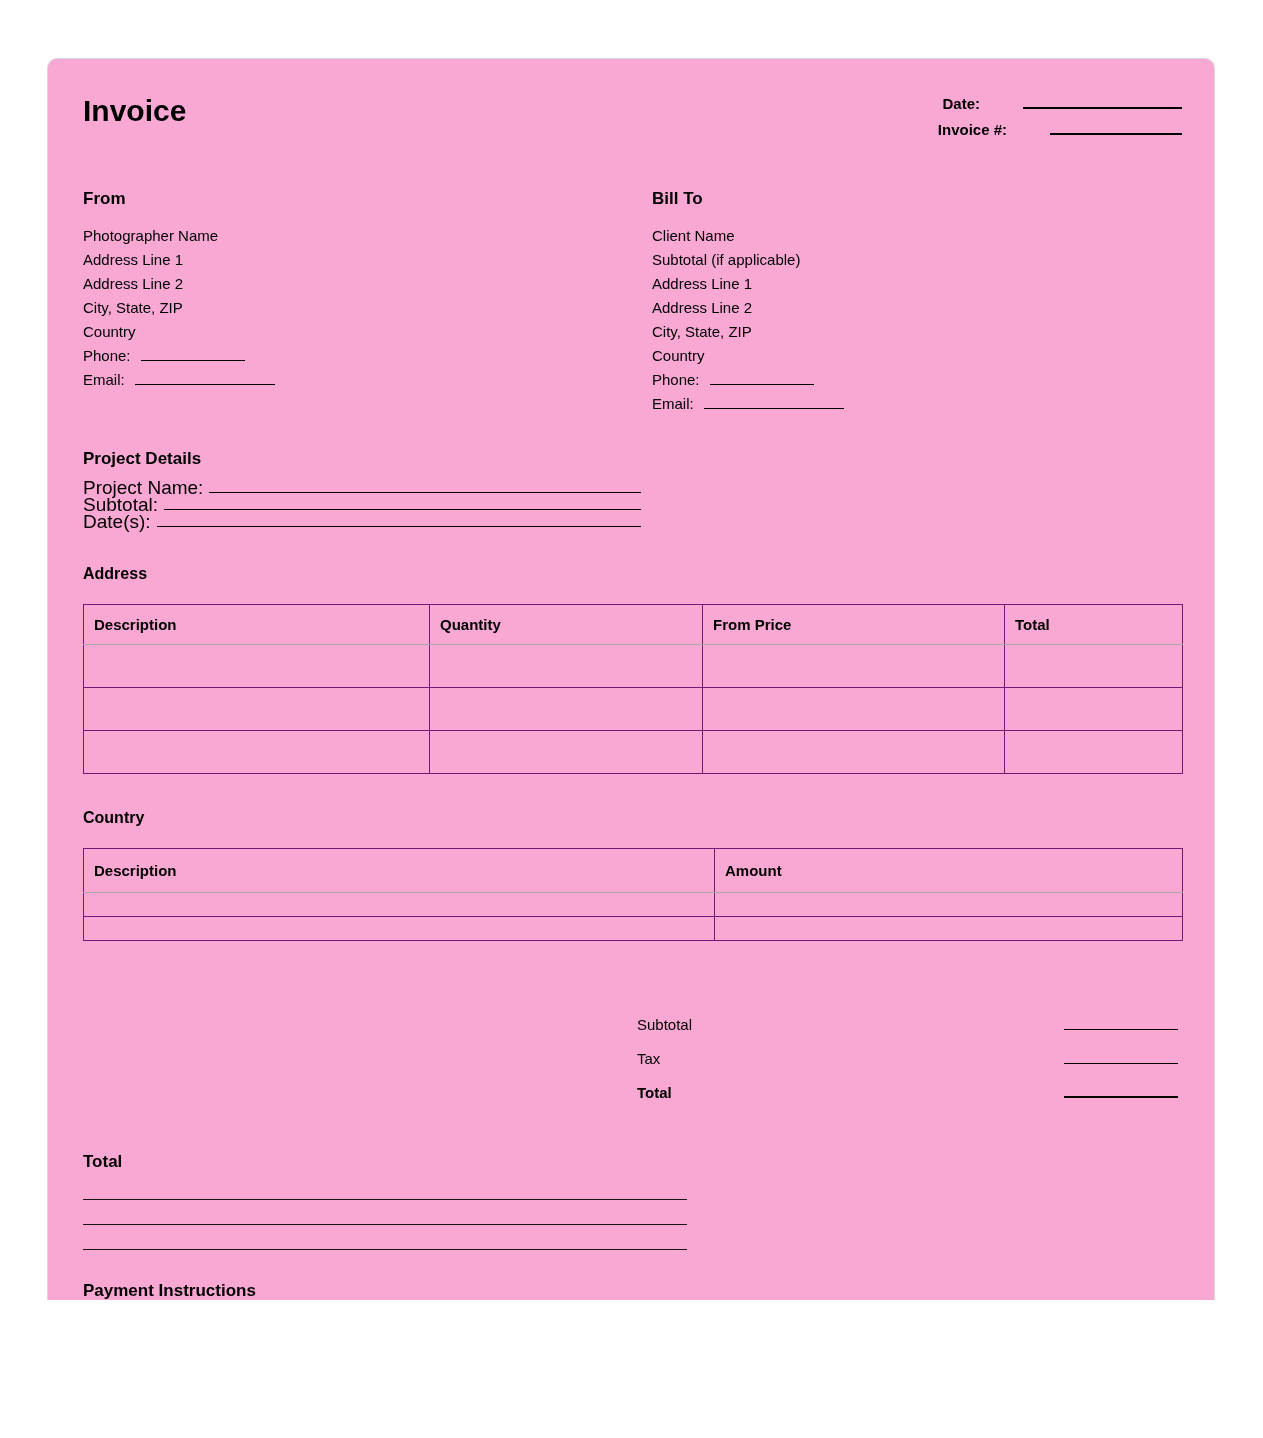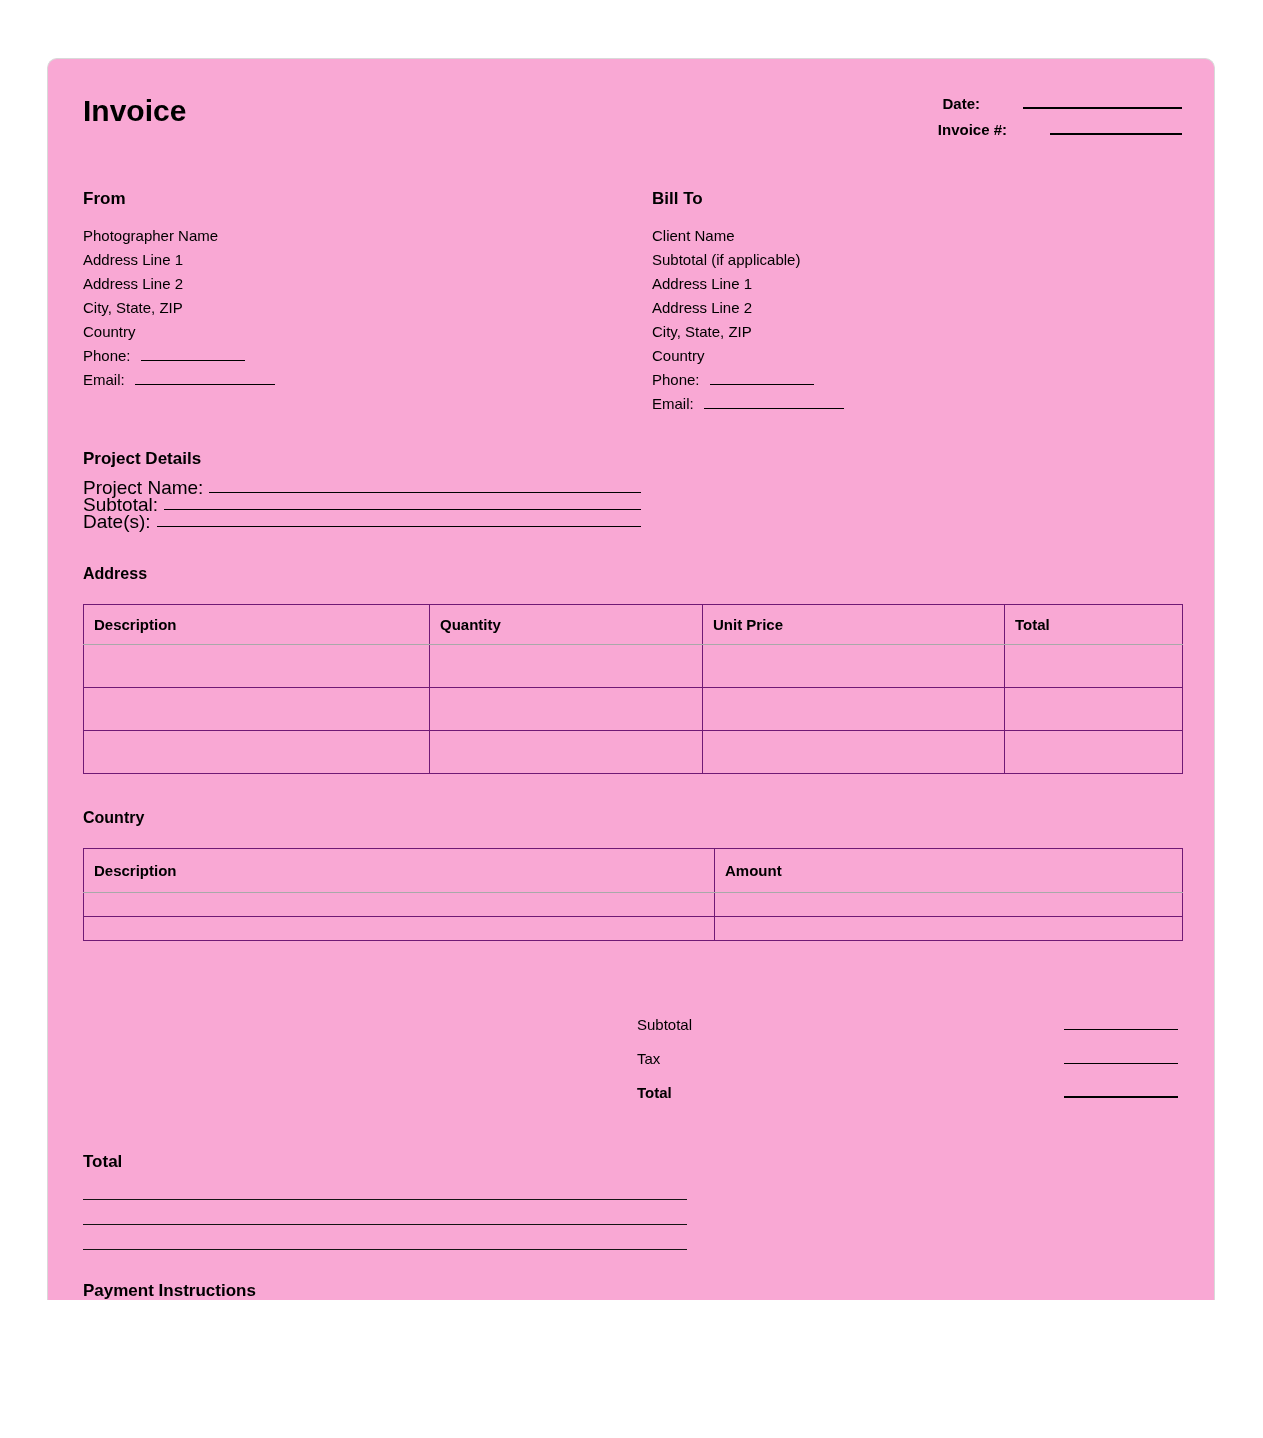--- a/index.html
+++ b/index.html
@@ -136,21 +136,21 @@
       <colgroup>
           <col style="width:346px">
           <col style="width:273px">
           <col style="width:302px">
           <col style="width:178px">
         </colgroup>
       <thead>
         <tr>
           <th>Description</th>
           <th>Quantity</th>
-          <th>Unit Price</th>
+          <th>From Price</th>
           <th>Total</th>
         </tr>
       </thead>
       <tbody>
         <tr>
             <td></td>
             <td></td>
             <td></td>
             <td></td>
           </tr>

